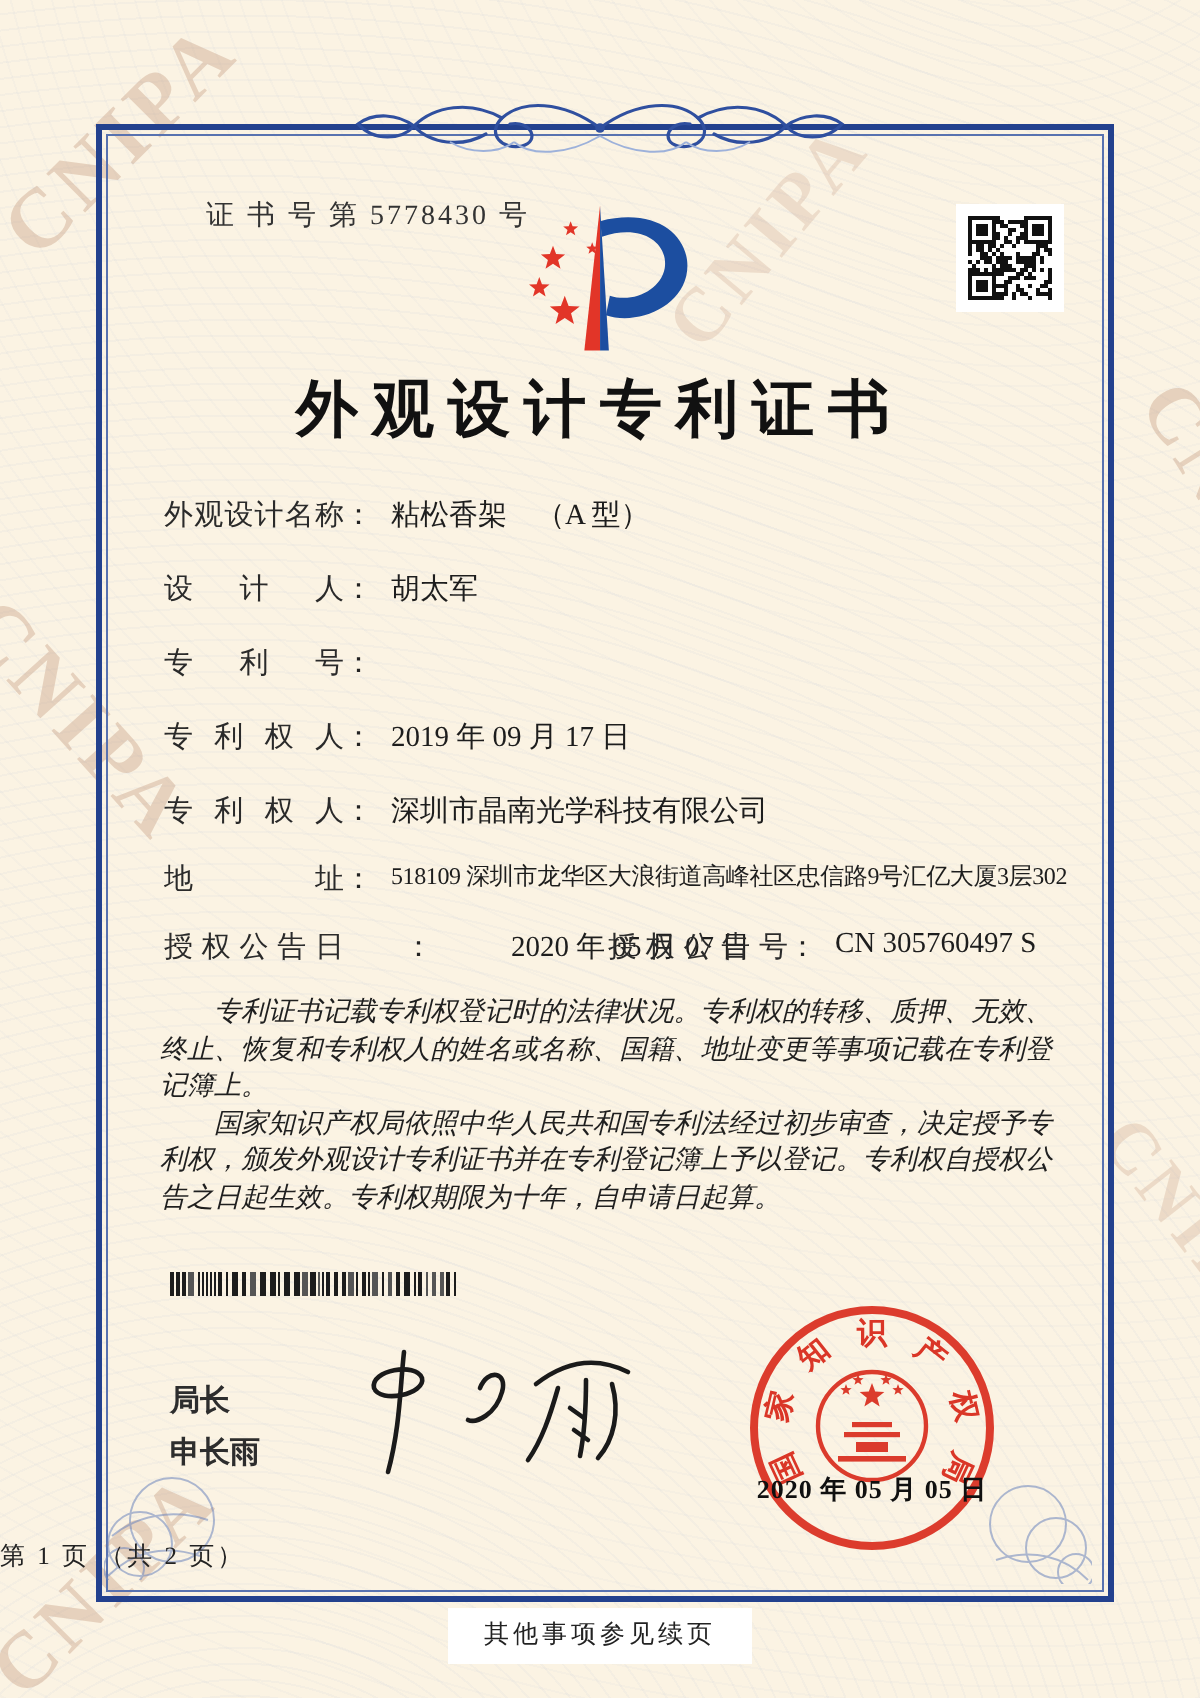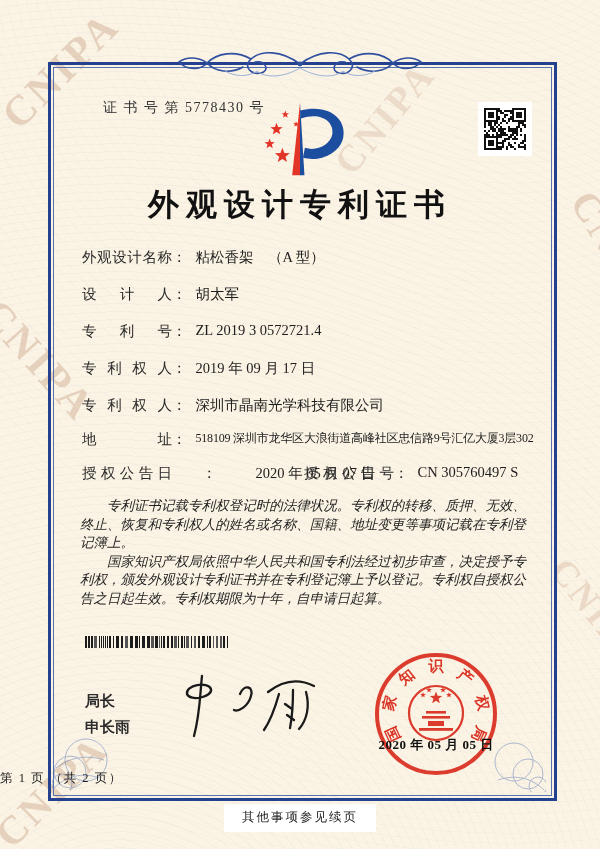--- a/index.html
+++ b/index.html
@@ -262,21 +262,20 @@
       <span class="val">粘松香架　（A 型）</span>
     </div>
     <div class="frow" style="top:37px;">
       <span class="lbl">设计人</span>
         <span class="colon">：</span>
       <span class="val">胡太军</span>
     </div>
     <div class="frow" style="top:74px;">
       <span class="lbl">专利号</span>
         <span class="colon">：</span>
-      <span class="val">ZL 2019 3 0572721.4</span>
     </div>
     <div class="frow" style="top:111px;">
       <span class="lbl">专利权人</span>
         <span class="colon">：</span>
       <span class="val">2019 年 09 月 17 日</span>
     </div>
     <div class="frow" style="top:148px;">
       <span class="lbl">专利权人</span>
         <span class="colon">：</span>
       <span class="val">深圳市晶南光学科技有限公司</span>

